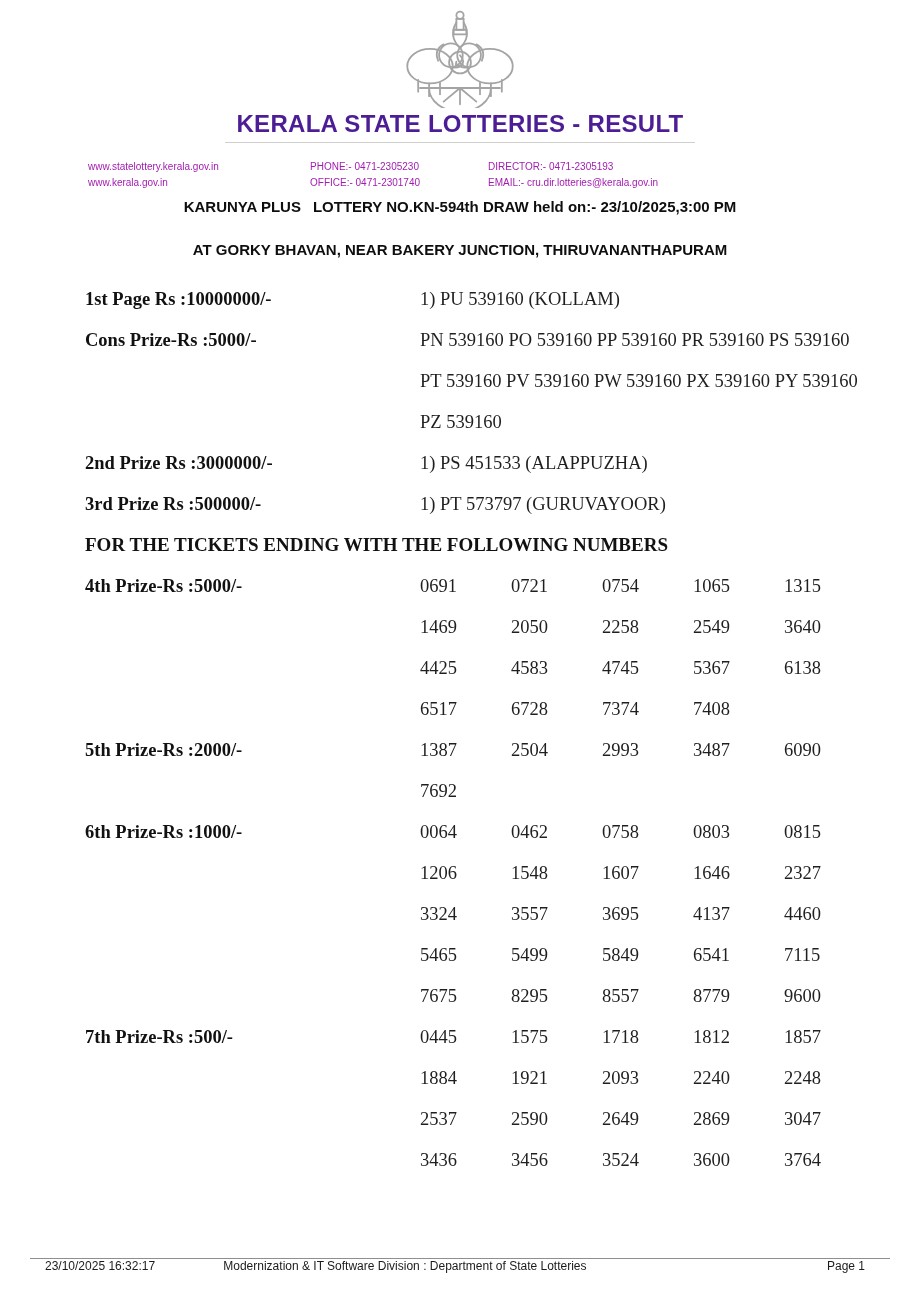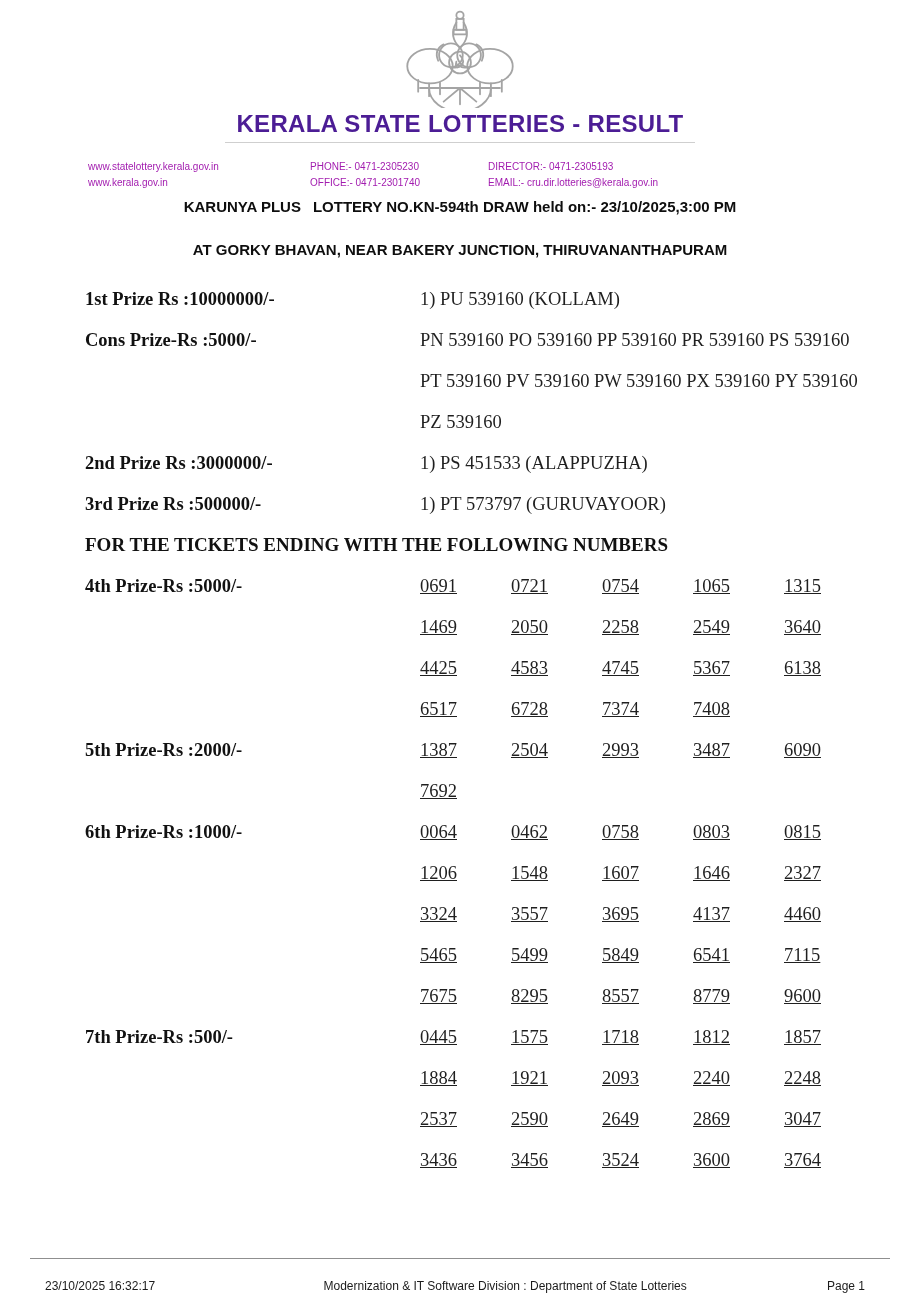--- a/index.html
+++ b/index.html
@@ -35,43 +35,42 @@
   .venue-line { text-align:center; font-weight:bold; font-size:15px; margin-top:26px; color:#0e0e0e; }
   .serif-area {
     margin:30px 0 0 85px;
     font-family:"Liberation Serif", serif;
     font-size:18.5px;
     color:#1f1f1f;
   }
   .row { display:flex; line-height:22px; margin-bottom:19px; }
   .row .label { width:335px; flex:none; font-weight:bold; color:#111111; }
   .row .value { flex:1; }
-  .nums { display:flex;text-decoration:underline; }
+  .nums { display:flex; }
   .num { width:91px; flex:none; }
   .section-heading {
     width:780px;
     text-align:left;
     font-weight:bold;
     font-size:19px;
     line-height:22px;
     margin-bottom:19px;
     color:#111111;
   }
   .footer {
     position:absolute;
     left:30px; right:30px; top:1258px;
     border-top:1px solid #8f8f8f;
-    padding-top:8px;
     display:flex;
     align-items:baseline;
     font-size:12px;
     color:#1b1b1b;
   }
   .footer .f-left  { flex:1; text-align:left;  padding-left:15px; }
-  .footer .f-center{ flex:2.6; text-align:right;margin-top:12px; }
+  .footer .f-center{ flex:2.6; text-align:left; }
   .footer .f-right { flex:1; text-align:right; padding-right:25px; }
 </style>
 </head>
 <body>
 
 <div class="page">
 
   <div class="emblem-wrap">
     <svg width="128" height="100" viewBox="0 0 140 110">
       <g stroke="#8e8e8e" fill="none" stroke-width="2" opacity="0.8" stroke-linecap="round">
@@ -122,21 +121,21 @@
 
   <div class="draw-line">
     <span>KARUNYA PLUS</span><span class="gap"></span><span>LOTTERY NO.KN-594th DRAW held on:- 23/10/2025,3:00 PM</span>
   </div>
 
   <div class="venue-line">AT GORKY BHAVAN,  NEAR BAKERY JUNCTION, THIRUVANANTHAPURAM</div>
 
   <div class="serif-area">
 
     <div class="row">
-      <div class="label">1st Prize Rs :10000000/-</div>
+      <div class="label">1st Page Rs :10000000/-</div>
       <div class="value">1) PU 539160 (KOLLAM)</div>
     </div>
 
     <div class="row">
       <div class="label">Cons Prize-Rs :5000/-</div>
       <div class="value">PN 539160 PO 539160 PP 539160  PR 539160 PS 539160</div>
     </div>
     <div class="row">
       <div class="label"></div>
       <div class="value">PT 539160  PV 539160 PW 539160 PX 539160 PY 539160</div>

